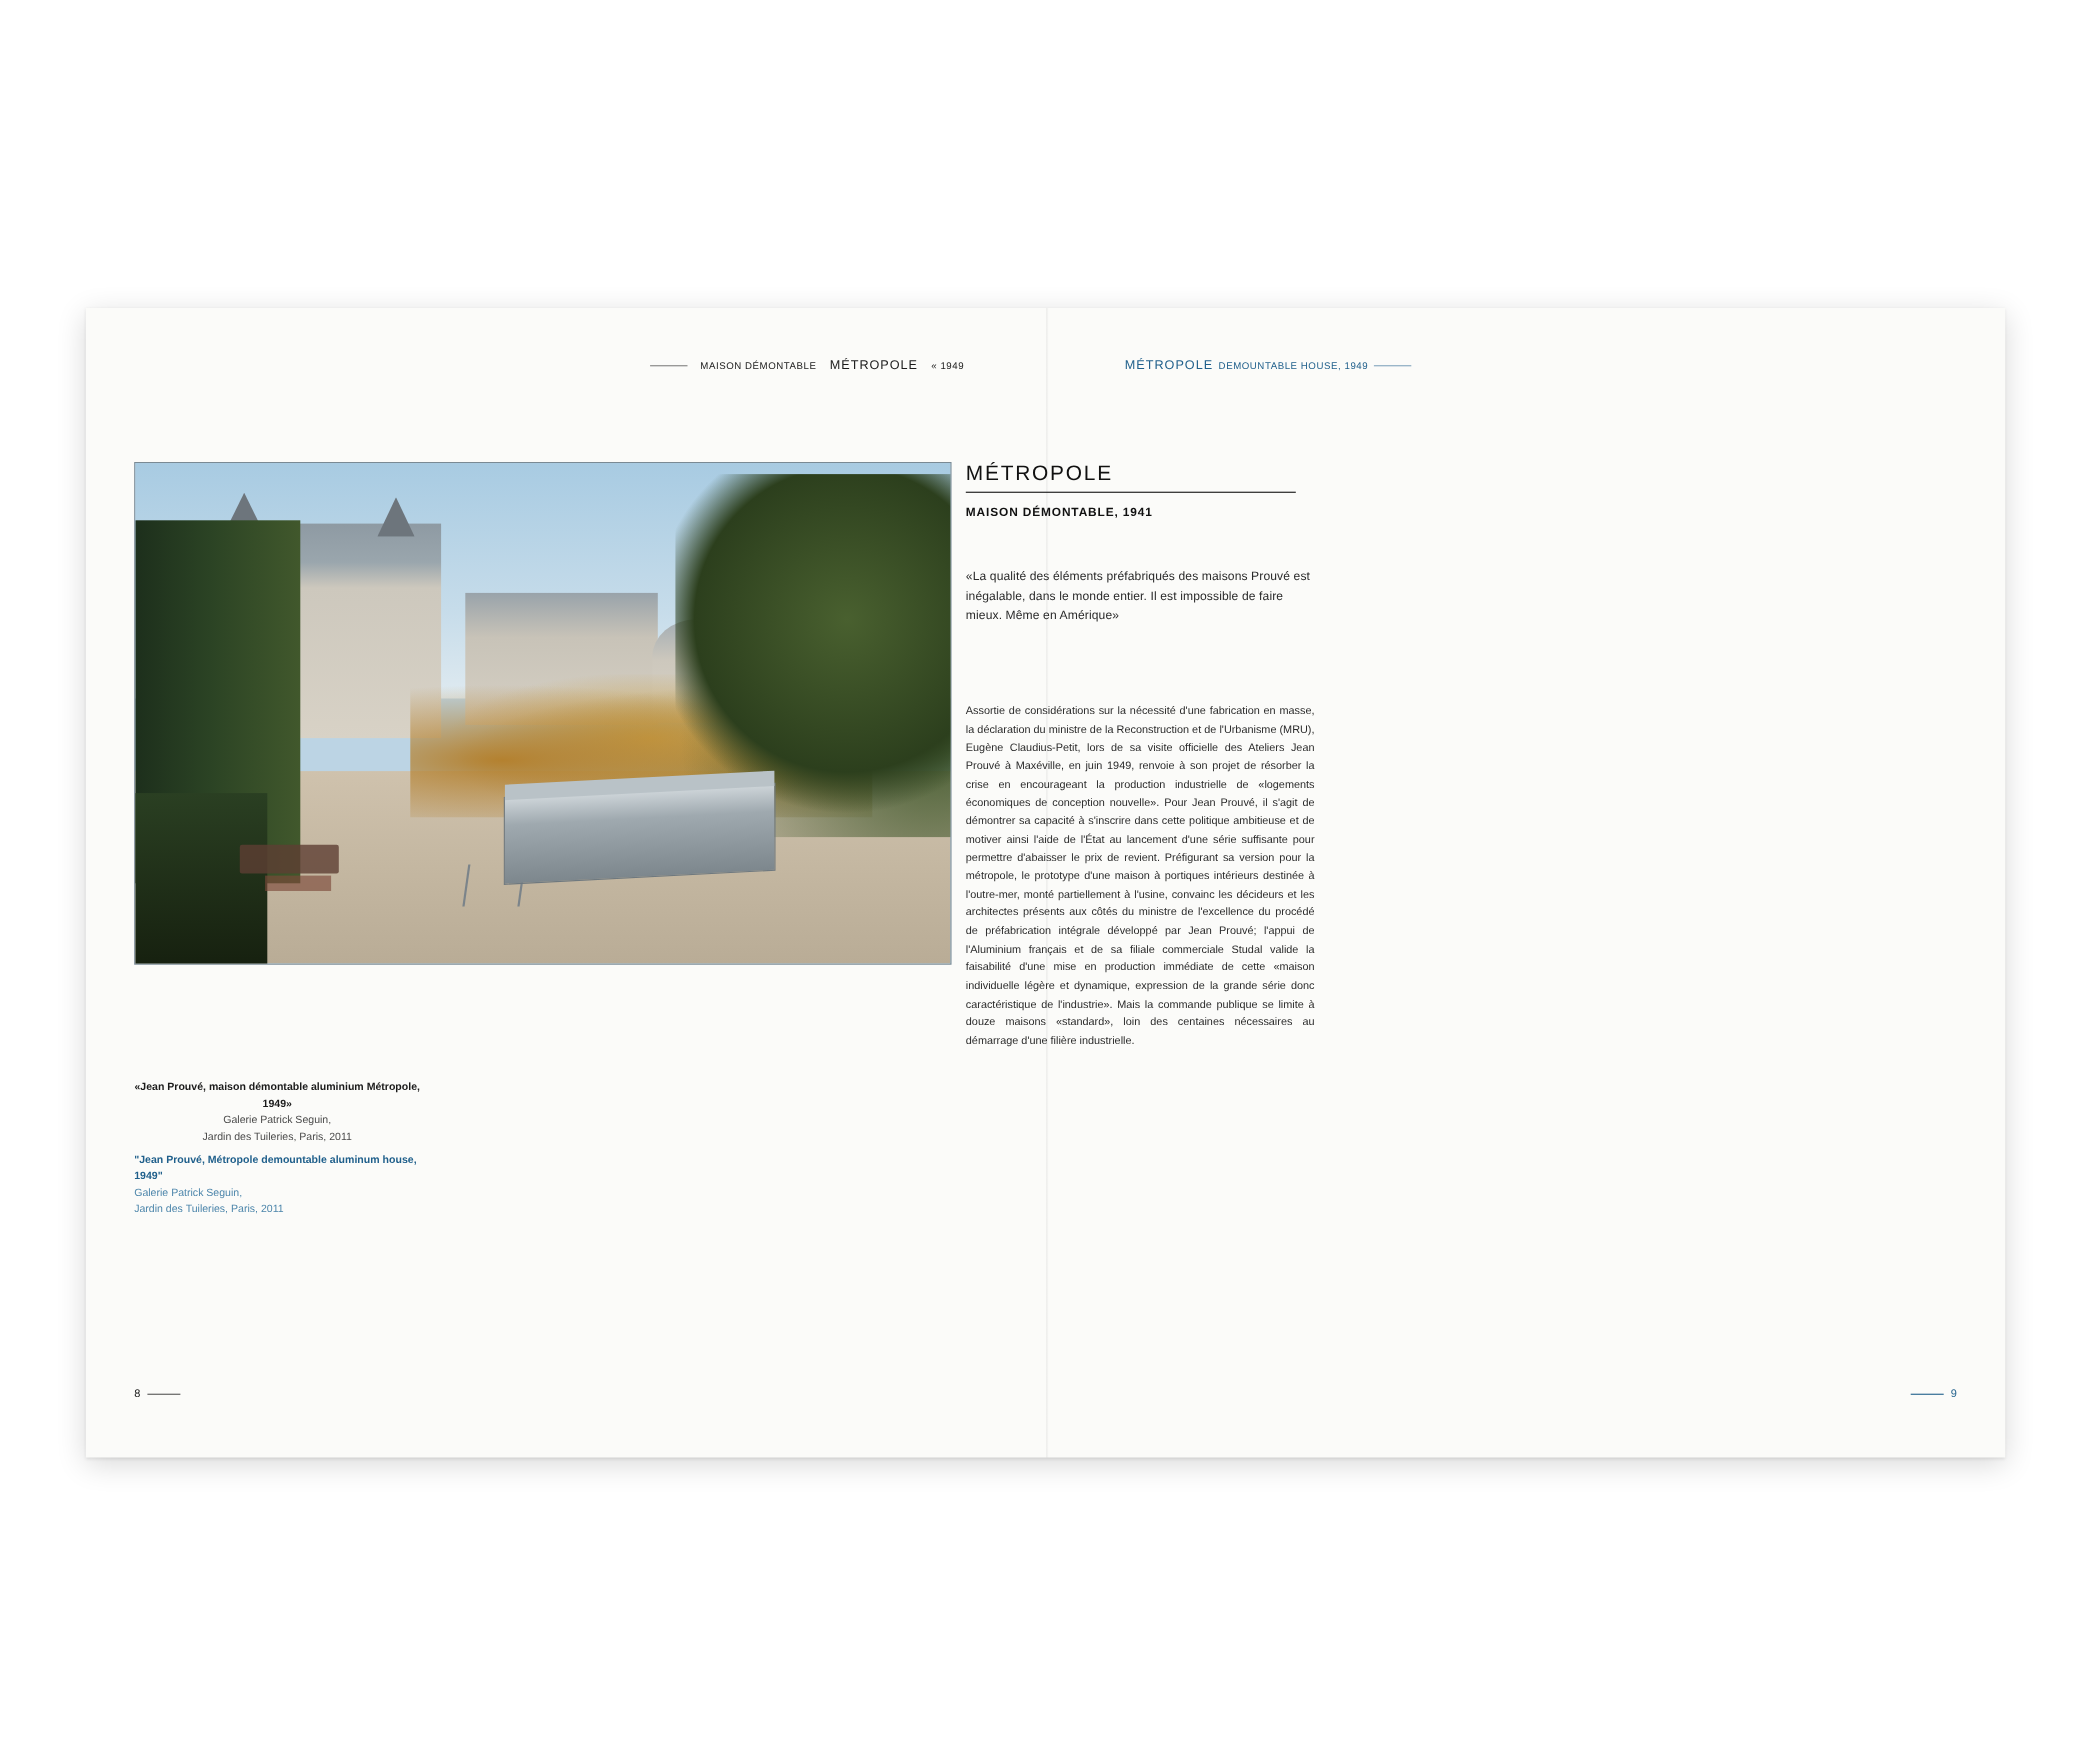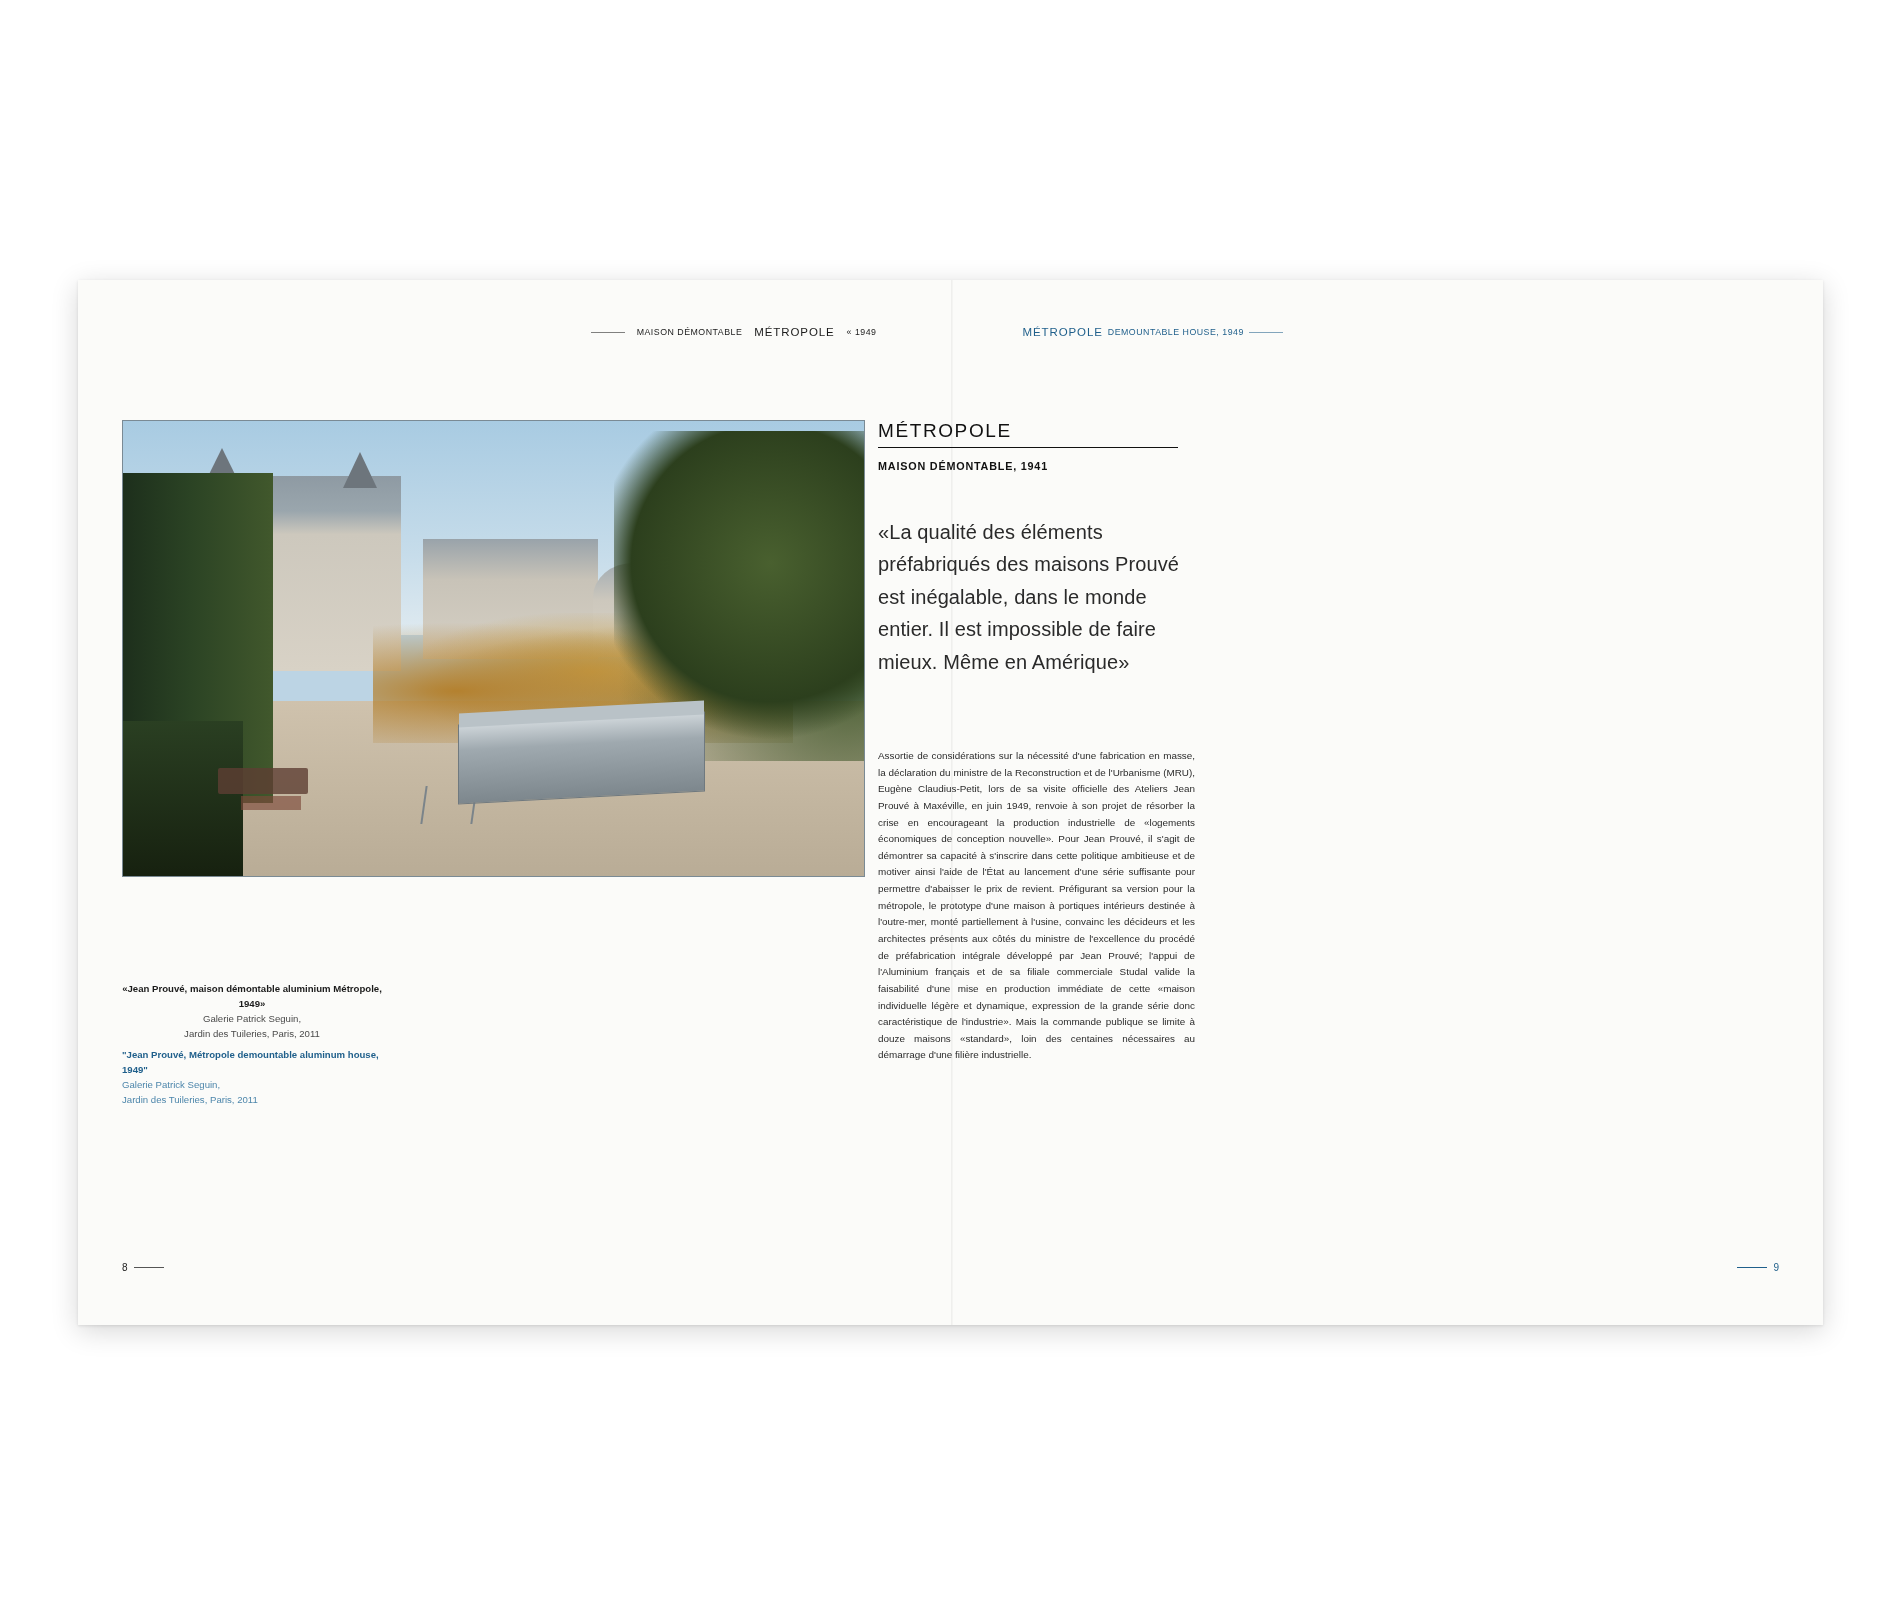--- a/index.html
+++ b/index.html
@@ -193,21 +193,21 @@
   .subline {
     font-size: 10.8px;
     font-weight: bold;
     letter-spacing: 0.8px;
     color: #111;
     margin-top: 12px;
   }
 
   .pull {
     margin-top: 44px;
-    font-size: 20px;
+    font-size: 11px;
     line-height: 1.62;
     color: #2a2a2a;
     letter-spacing: 0.1px;
   }
 
   .body {
     margin-top: 70px;
     font-size: 9.9px;
     line-height: 1.68;
     color: #2b2b2b;

